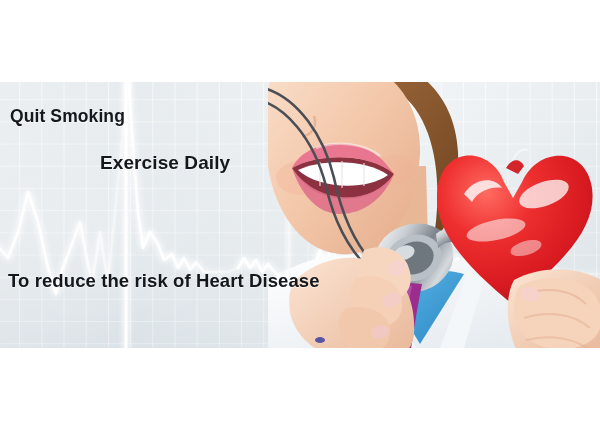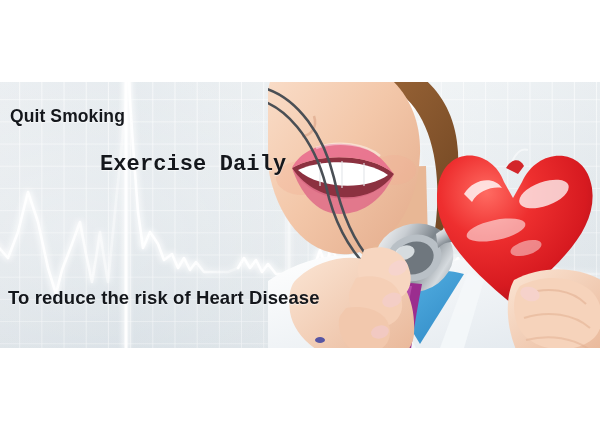--- a/index.html
+++ b/index.html
@@ -79,23 +79,23 @@
   
   .msg {
     position: absolute;
     color: #14171c;
     font-weight: bold;
     white-space: nowrap;
     letter-spacing: 0.1px;
     text-shadow: 0 1px 1px rgba(255,255,255,0.55);
   }
   #msg-0 { left: 10px;  top: 24px;  font-size: 17.5px; }
-  #msg-1 { left: 100px; top: 70px;  font-size: 22px; font-family: Liberation Mono, monospace; }
+  #msg-1 { left: 100px; top: 70px;  font-size: 19px; }
   #msg-2 { left: 200px; top: 115px; font-size: 17.5px; }
-  #msg-3 { left: 8px;   top: 205px; font-size: 18.5px; }
+  #msg-3 { left: 8px;   top: 188px; font-size: 18.5px; }
 </style>
 </head>
 <body>
 
 <div id="page">
 
   <div id="banner">
 
     <div class="grid"></div>
     <div class="grid-shade"></div>

